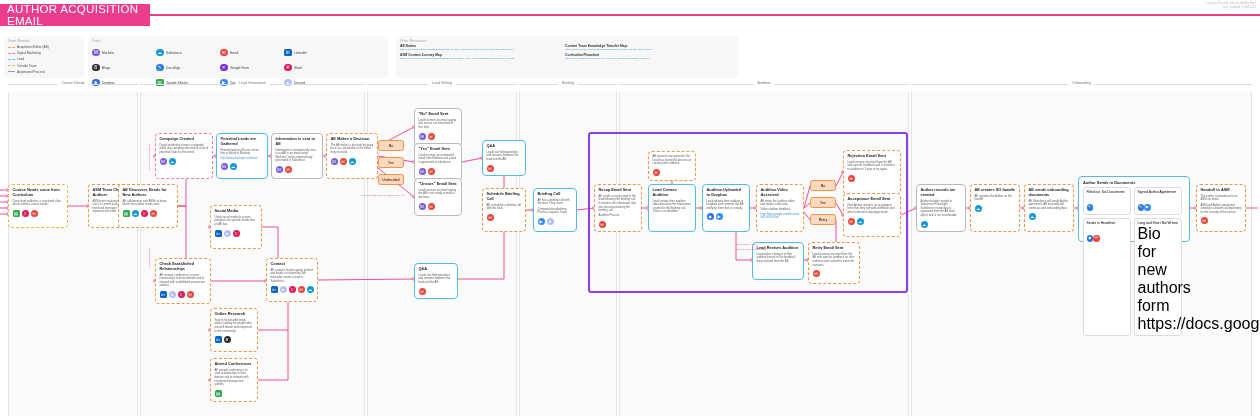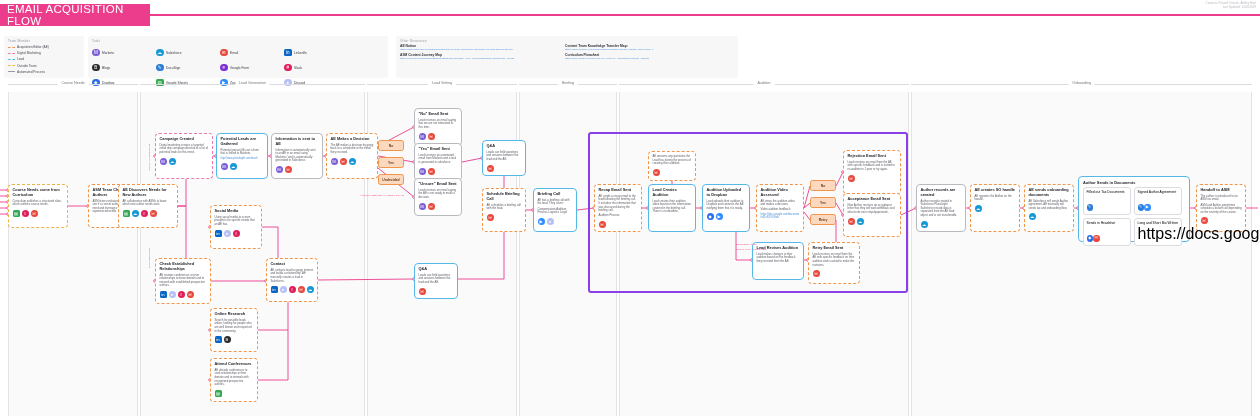--- a/index.html
+++ b/index.html
@@ -77,21 +77,21 @@
   
   #wires { position:absolute; left:0; top:0; width:1260px; height:416px; pointer-events:none; }
 
   .edge-note { position:absolute; font-size:2.5px; color:#ec3c8c; letter-spacing:.2px; }
   .edge-note.vert { writing-mode:vertical-rl; }
 </style>
 </head>
 <body>
 
 <div id="title-bar">
-  <span class="t">EMAIL ACQUISITION FLOW</span>
+  <span class="t">AUTHOR ACQUISITION EMAIL</span>
 </div>
 <div id="title-rule"></div>
 <div id="meta">
   <div>Contacts: Russell Ostrach, Ashley Hunt</div>
   <div>Last Updated: 10.08.2019</div>
 </div>
 
 <div class="panel" id="legend-team">
   <div class="panel-head">Team Member</div>
   <div class="team-list" id="team-list">
@@ -562,21 +562,21 @@
           <div class="icons"><span class="ic" style="width: 6.5px; height: 6.5px; background: rgb(43, 126, 216); color: rgb(255, 255, 255); font-size: 3.9px; line-height: 6.5px; text-align: center;">✎</span></div>
         </div>
         <div style="width: 48px; min-height: 22px; border: 1px solid rgb(220, 220, 224); border-radius: 3px; padding: 2px 2.5px; background: rgb(255, 255, 255);">
           <div class="nt" style="font-size: 3.4px;">Signed Author Agreement</div>
           <div class="icons"><span class="ic" style="width: 6.5px; height: 6.5px; background: rgb(43, 126, 216); color: rgb(255, 255, 255); font-size: 3.9px; line-height: 6.5px; text-align: center;">✎</span><span class="ic" style="width: 6.5px; height: 6.5px; background: rgb(45, 140, 255); color: rgb(255, 255, 255); font-size: 3.9px; line-height: 6.5px; text-align: center;">▶</span></div>
         </div>
         <div style="width: 48px; min-height: 22px; border: 1px solid rgb(220, 220, 224); border-radius: 3px; padding: 2px 2.5px; background: rgb(255, 255, 255);">
           <div class="nt" style="font-size: 3.4px;">Sends in Headshot</div>
           <div class="icons"><span class="ic" style="width: 6.5px; height: 6.5px; background: rgb(43, 110, 232); color: rgb(255, 255, 255); font-size: 3.9px; line-height: 6.5px; text-align: center;">◆</span><span class="ic" style="width: 6.5px; height: 6.5px; background: rgb(232, 72, 60); color: rgb(255, 255, 255); font-size: 3.9px; line-height: 6.5px; text-align: center;">✉</span></div>
         </div>
-        <div style="width: 48px; min-height: 22px; border: 1px solid rgb(220, 220, 224); border-radius: 3px; padding: 2px 2.5px; background: rgb(255, 255, 255);"><div class="nt" style="font-size: 3.4px;">Long and Short Bio Written</div><span class="nl">https://docs.google.com/forms/d/1Q98sD/viewform</span></div>
+        <div style="width: 48px; min-height: 22px; border: 1px solid rgb(220, 220, 224); border-radius: 3px; padding: 2px 2.5px; background: rgb(255, 255, 255);"><div class="nt" style="font-size: 3.4px;">Long and Short Bio Written</div><div class="nd">Bio for new authors form</div><span class="nl">https://docs.google.com/forms/d/1Q98sD/viewform</span></div>
       </div>
     </div>
     <div class="pill" style="left: 378px; top: 140px; width: 26px; height: 11px;">No</div>
     <div class="pill" style="left: 378px; top: 157px; width: 26px; height: 11px;">Yes</div>
     <div class="pill" style="left: 378px; top: 174px; width: 26px; height: 11px;">Undecided</div>
     <div class="pill" style="left: 810px; top: 180px; width: 26px; height: 11px;">No</div>
     <div class="pill" style="left: 810px; top: 197px; width: 26px; height: 11px;">Yes</div>
     <div class="pill" style="left: 810px; top: 214px; width: 26px; height: 11px;">Retry</div>
     <div class="edge-note" style="left: 360px; top: 194px;">AUTOMATED EMAIL SENT TO AE</div>
     <div class="edge-note vert" style="left: 148px; top: 144px;">MARKETING LEADS</div>

